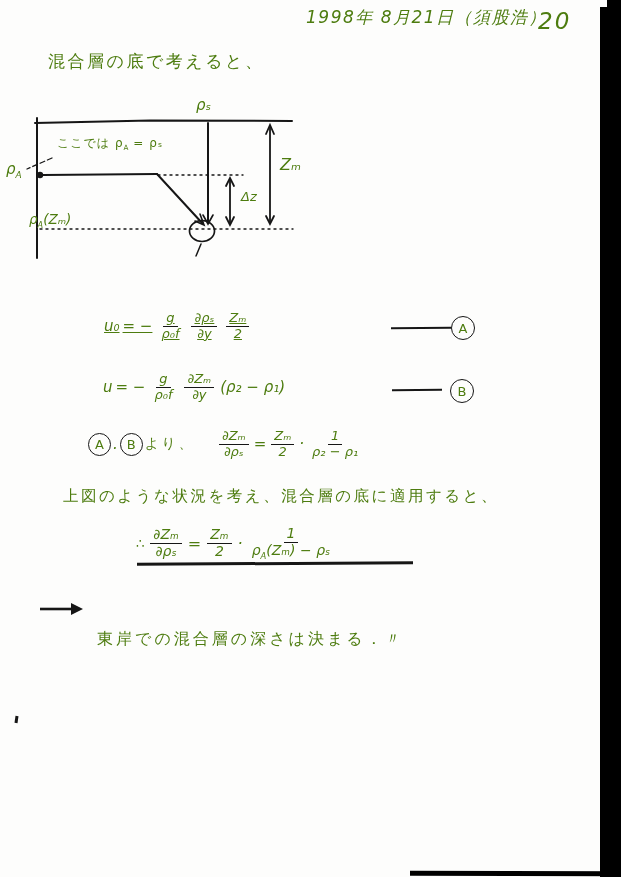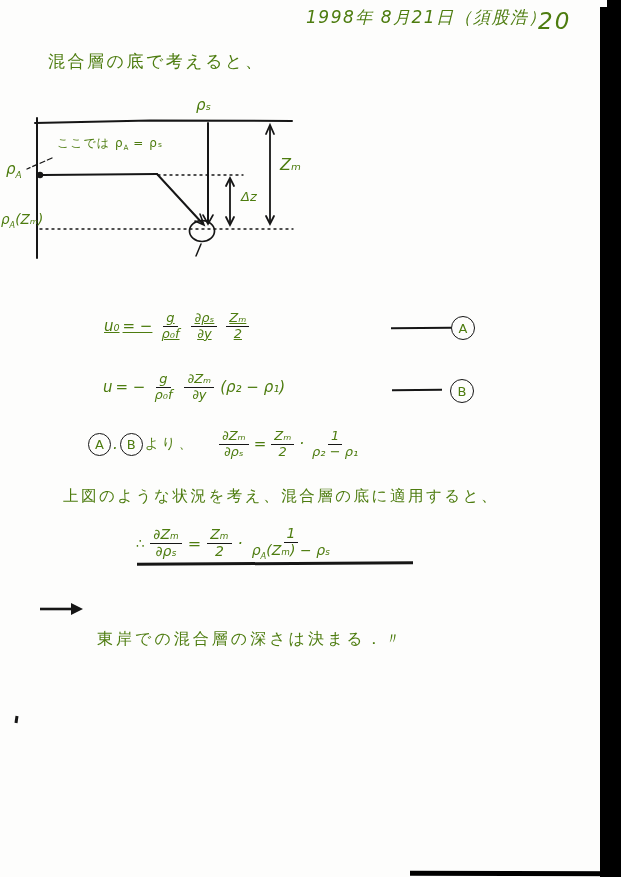--- a/index.html
+++ b/index.html
@@ -83,21 +83,21 @@
       <path d="M266,44 L270,35 L274,44"></path>
       <path d="M266,126 L270,134 L274,126"></path>
     </g>
     <path d="M52,68 L27,79" stroke-width="1.3" stroke-dasharray="5,3"></path>
     <ellipse cx="202" cy="141" rx="12.5" ry="10.5" stroke-width="1.7"></ellipse>
     <path d="M201,154 L196,166" stroke-width="1.5"></path>
   </svg>
 
   <span class="abs lab" style="left:196px;top:96px;"><span>ρₛ</span></span>
   <span class="abs lab" style="left:6px;top:160px;"><span>ρ</span><sub>A</sub></span>
-  <span class="abs lab" style="left:1px;top:211px;font-size:13.5px;"><span>ρ</span><sub>A</sub><span>(Zₘ)</span></span>
+  <span class="abs lab" style="left:1px;top:211px;font-size:13.5px;padding-left:28px;"><span>ρ</span><sub>A</sub><span>(Zₘ)</span></span>
   <span class="abs lab" style="left:280px;top:155px;font-size:16px;">Zₘ</span>
   <span class="abs lab" style="left:241px;top:189px;font-size:13px;">Δz</span>
   <span class="abs" style="left:57px;top:135px;font-size:12px;letter-spacing:1px;text-align:right;"><span>ここでは ρ</span><sub>A</sub><span> = ρₛ</span></span>
 
 
   <div class="math-row eqA">
     <span>u₀</span>
     <span>= −</span>
     <span class="frac">
         <span class="num">g</span>

